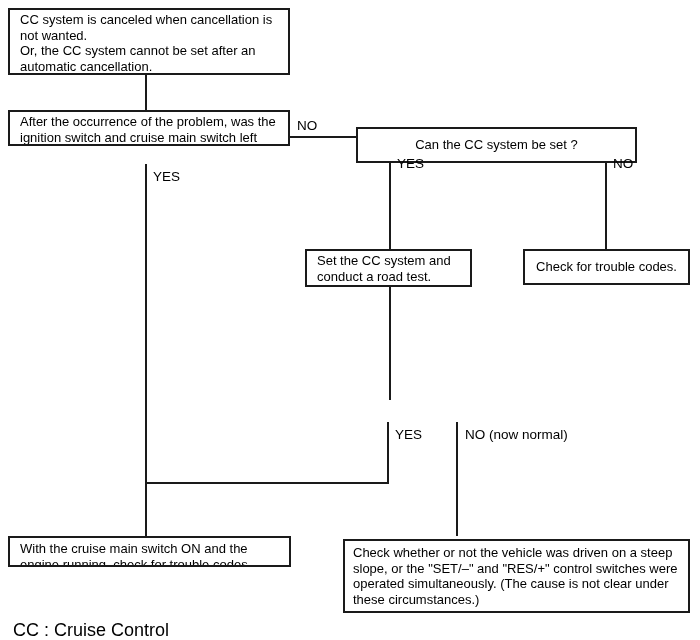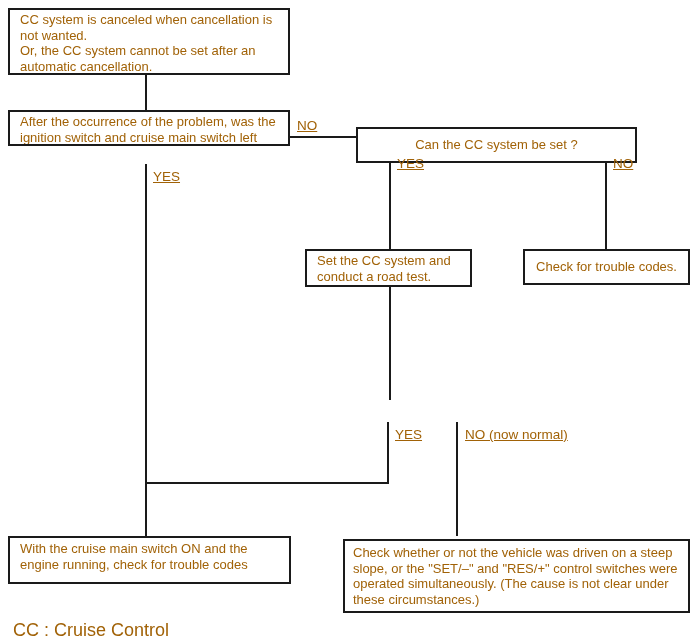--- a/index.html
+++ b/index.html
@@ -3,21 +3,21 @@
 <meta charset="utf-8">
 <style>
   * { margin: 0; padding: 0; box-sizing: border-box; }
   html, body { background: #ffffff; }
   .canvas {
     position: relative;
     width: 700px;
     height: 640px;
     background: #ffffff;
     font-family: "Liberation Sans", sans-serif;
-    color: #a16207;
+    color: #000000;
     overflow: hidden;
   }
   .box {
     position: absolute;
     border: 2px solid #1a1a1a;
     background: #ffffff;
     font-size: 13px;
     line-height: 15.5px;
     white-space: pre-line;
     padding: 2px 6px 0 10px;
@@ -32,21 +32,20 @@
   }
   .ln {
     position: absolute;
     background: #1a1a1a;
   }
   .lbl {
     position: absolute;
     font-size: 13.5px;
     line-height: 14px;
     white-space: nowrap;
-    text-decoration: underline;
   }
   .footnote {
     position: absolute;
     font-size: 18px;
     white-space: nowrap;
   }
 </style>
 </head>
 <body>
 
@@ -72,21 +71,21 @@
 ON?</div>
 
   <div class="box center" style="left:356px; top:127px; width:281px; height:22px;">Can the CC system be set ?</div>
 
   <div class="box" style="left:305px; top:249px; width:167px; height:38px;">Set the CC system and
 conduct a road test.</div>
 
   <div class="box center" style="left:523px; top:249px; width:167px; height:22px;">Check for trouble codes.</div>
 
 
-  <div class="box" style="left:8px; top:536px; width:283px; height:48px; padding-top:3px;">With the cruise main switch ON and the
+  <div class="box" style="left:8px; top:536px; width:283px; height:31px; padding-top:3px;">With the cruise main switch ON and the
 engine running, check for trouble codes</div>
 
   <div class="box" style="left:343px; top:539px; width:347px; height:74px; padding-top:4px; padding-left:8px;">Check whether or not the vehicle was driven on a steep
 slope, or the "SET/–" and "RES/+" control switches were
 operated simultaneously. (The cause is not clear under
 these circumstances.)</div>
 
   <div class="lbl" style="left:297px; top:119px;">NO</div>
 
   <div class="lbl" style="left:153px; top:170px;">YES</div>

